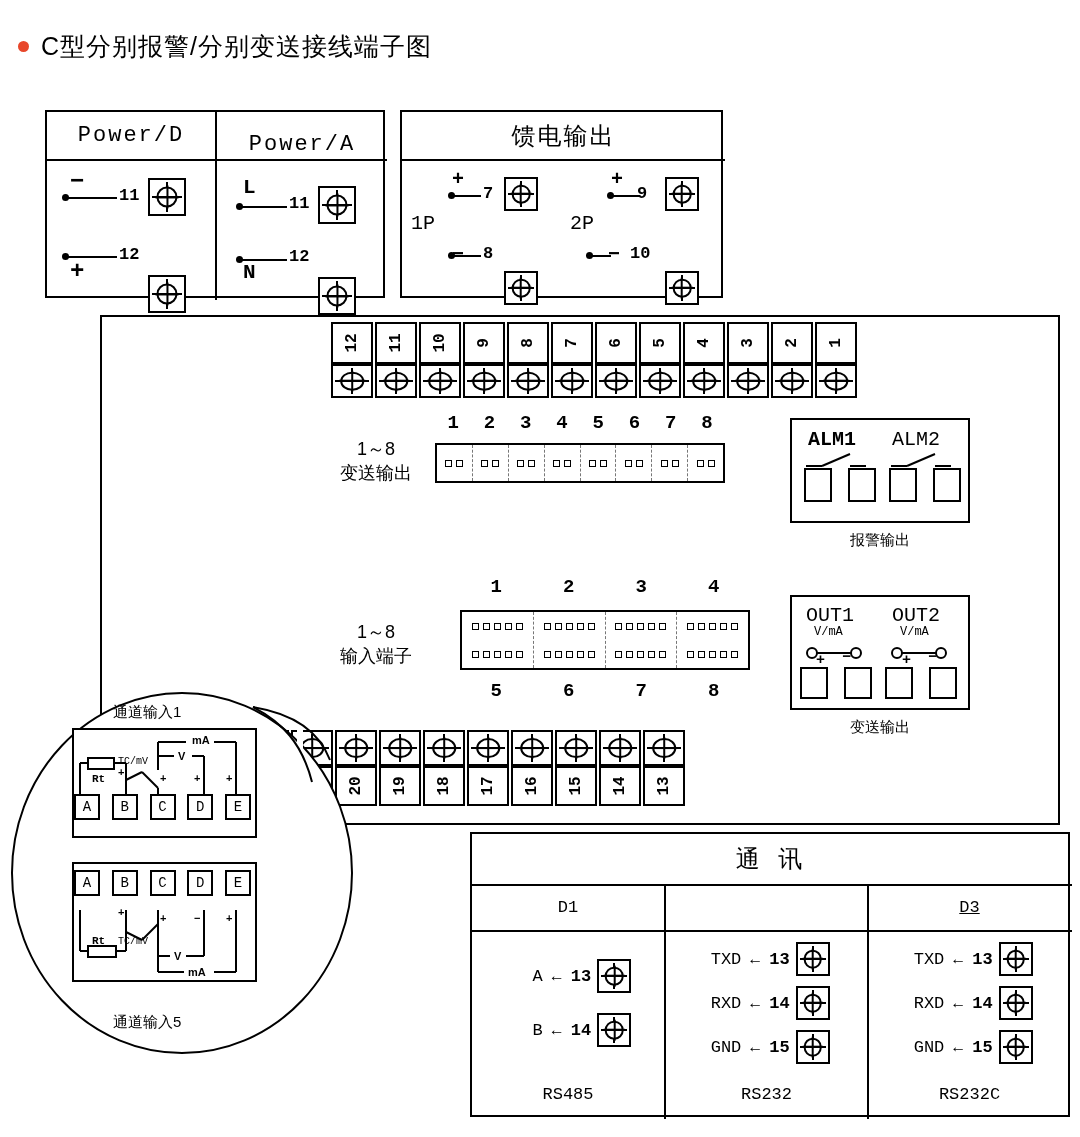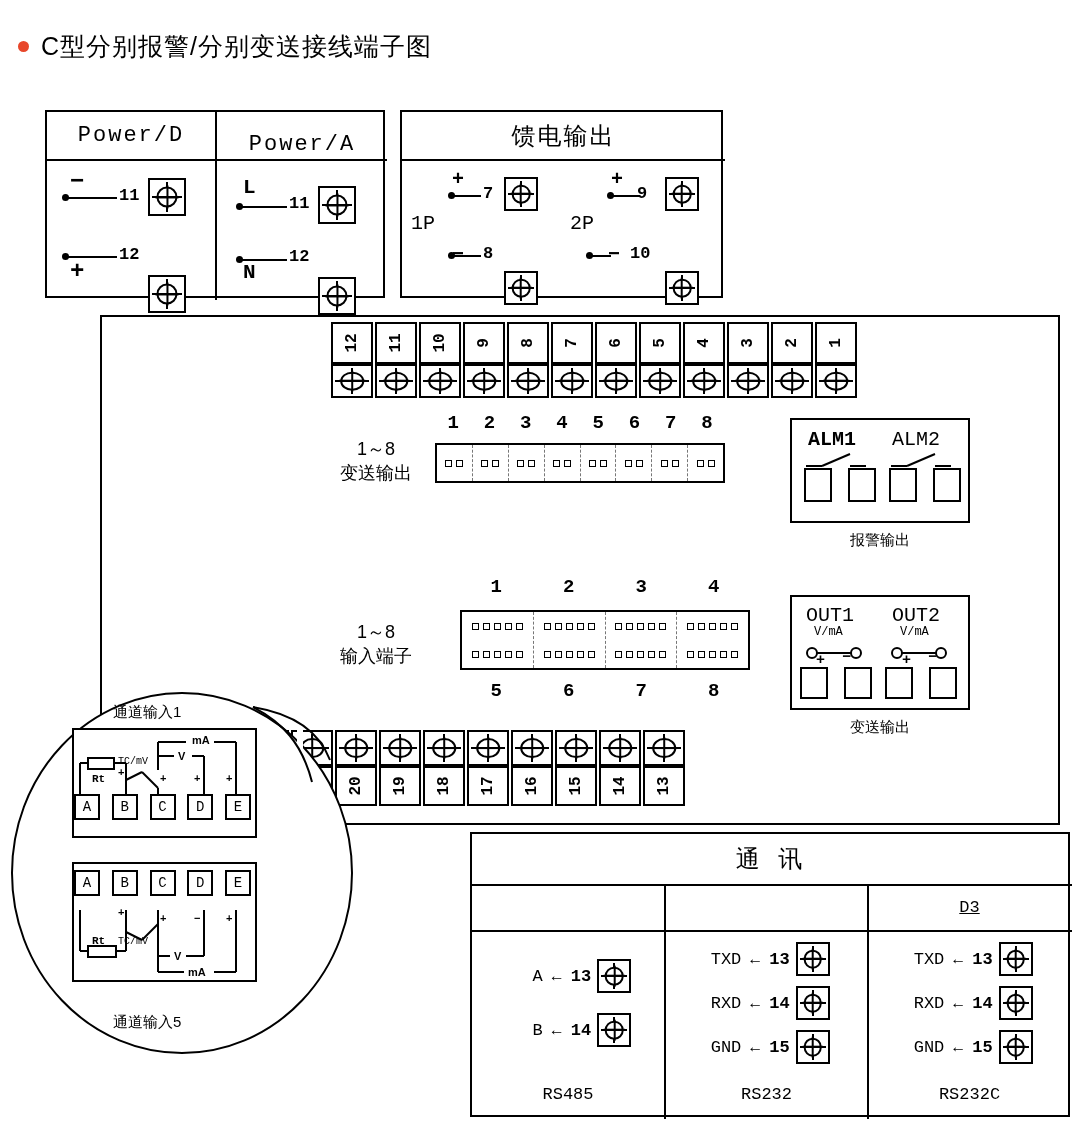--- a/index.html
+++ b/index.html
@@ -612,20 +612,21 @@
   </svg>
 </div>
 <div class="abs" style="left:113px;top:1013px;font-size:15px;">通道输入5</div>
 
 <div class="box" style="left:470px;top:832px;width:600px;height:285px;">
   <div class="hline" style="left:0;top:50px;width:600px;"></div>
   <div class="hline" style="left:0;top:96px;width:600px;"></div>
   <div class="vline" style="left:192px;top:50px;height:235px;"></div>
   <div class="vline" style="left:395px;top:50px;height:235px;"></div>
   <div class="abs ctr" style="left:0;top:0;width:600px;height:50px;font-size:24px;letter-spacing:6px;">通 讯</div>
+  <div class="abs ctr mono" style="left:0;top:50px;width:192px;height:46px;font-size:17px;">D1</div>
   <div class="abs ctr mono" style="left:397px;top:50px;width:201px;height:46px;font-size:17px;text-decoration:underline;">D3</div>
 
   <div class="abs ctr mono" style="left:0;top:240px;width:192px;height:40px;font-size:17px;">RS485</div>
   <div class="abs ctr mono" style="left:194px;top:240px;width:201px;height:40px;font-size:17px;">RS232</div>
   <div class="abs ctr mono" style="left:397px;top:240px;width:201px;height:40px;font-size:17px;">RS232C</div>
 
   <div id="comm-rows">
       <div class="abs" style="left: 0px; top: 115px; width: 192px; height: 54px; display: flex; align-items: center; justify-content: center; gap: 6px;">
         <span style="font-family: &quot;Liberation Mono&quot;, monospace; font-size: 17px; min-width: 38px; text-align: right;">A</span>
         <span style="font-size: 16px;">←</span>

